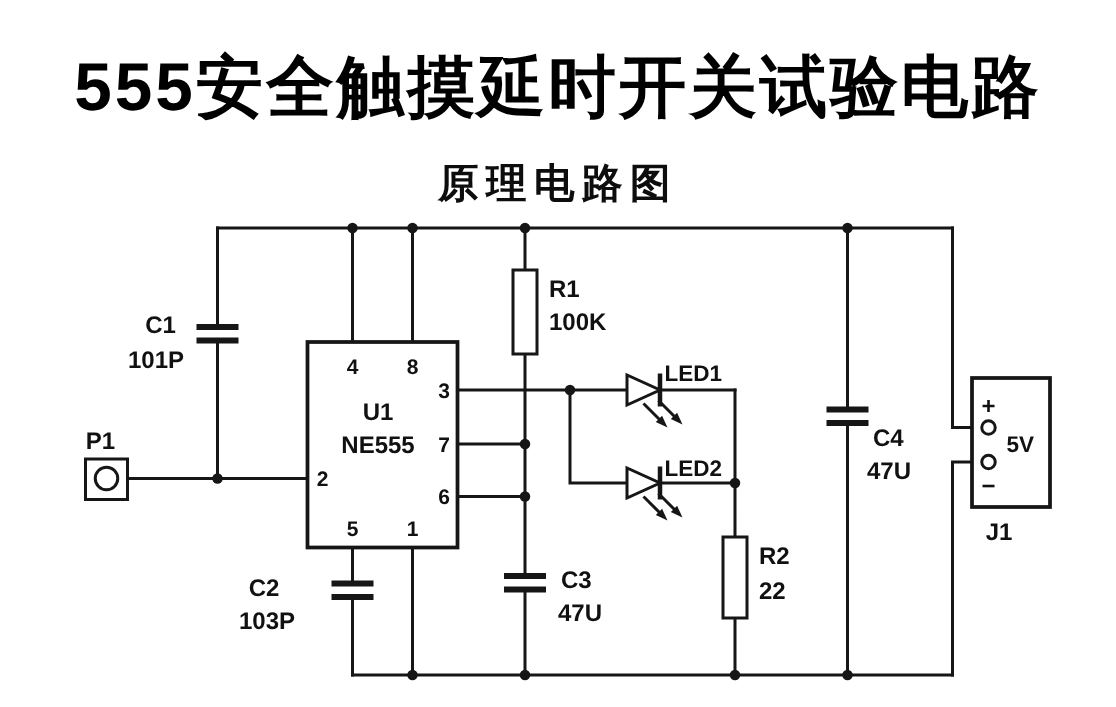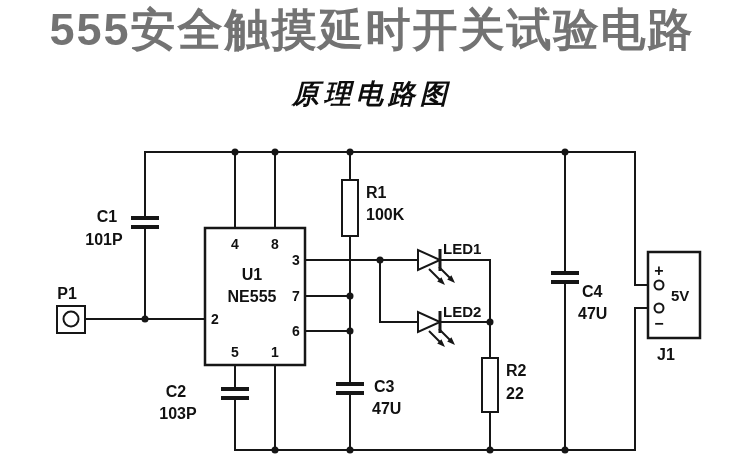--- a/index.html
+++ b/index.html
@@ -3,27 +3,27 @@
 <meta charset="utf-8">
 <style>
   html,body{margin:0;padding:0;}
   body{
     width:744px;height:471px;position:relative;overflow:hidden;
     background:#ffffff;
     font-family:"Liberation Sans", sans-serif;
   }
   header{position:absolute;top:0;left:0;width:744px;text-align:center;}
   h1{
-    margin:0;padding-top:0;
-    font-size:45px;font-weight:900;letter-spacing:2px;color:#737373;
+    margin:0;padding-top:28px;
+    font-size:45px;font-weight:900;letter-spacing:2px;color:#000000;
     font-family:"Liberation Sans", sans-serif;
   }
   h2{
     margin:0;margin-top:16px;
-    font-size:27px;font-weight:bold;letter-spacing:5px;color:#0d0d0d;font-style:italic;
+    font-size:27px;font-weight:bold;letter-spacing:5px;color:#0d0d0d;
   }
   svg.schematic{position:absolute;top:0;left:0;}
   svg text{
     font-family:"Liberation Sans", sans-serif;
     font-weight:bold;fill:#111;
   }
   .lbl{font-size:16px;}
   .pin{font-size:14px;}
   .small{font-size:15px;}
 </style>

